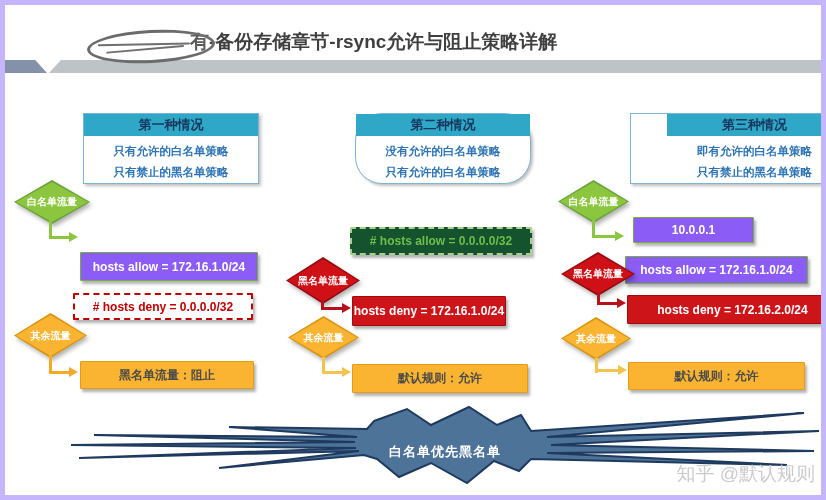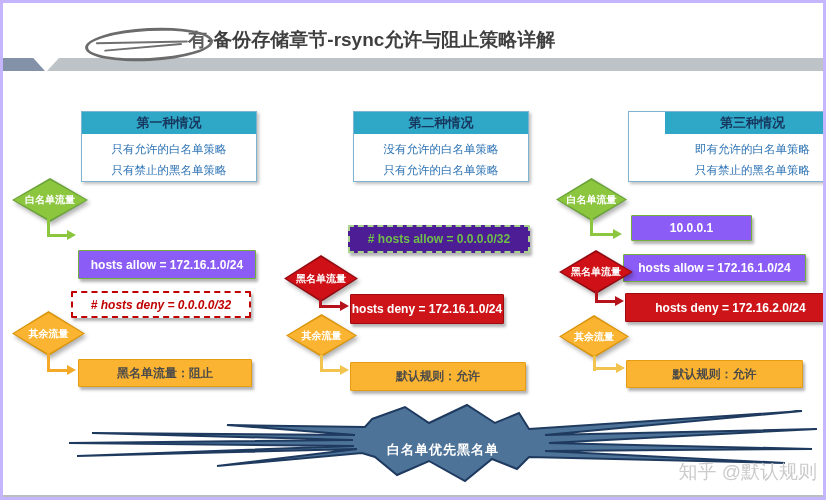--- a/index.html
+++ b/index.html
@@ -1,18 +1,18 @@
 <!DOCTYPE html>
 <html><head>
 <meta charset="utf-8">
 <style>
   html,body{margin:0;padding:0;}
   body{font-family:"Liberation Sans","DejaVu Sans",sans-serif;background:#fff;}
   #slide{position:relative;width:826px;height:500px;background:#fff;overflow:hidden;
-         border:3px solid #c4b5fd;box-sizing:border-box;}
+         border:5px solid #c4b5fd;box-sizing:border-box;}
 
   
   .title{position:absolute;left:88px;top:24px;font-size:19px;font-weight:bold;color:#3F3F3F;white-space:nowrap;}
   .title-hidden{display:inline-block;margin-left:97px;color:#5c5c5c;}
   .scribble{position:absolute;left:82px;top:25px;width:122px;height:27px;border:3px solid #6B6B6B;
             border-radius:50%;transform:rotate(-3deg);z-index:5;}
   .scribble .s1,.scribble .s2{position:absolute;background:#6F6F6F;height:2px;border-radius:2px;}
   .scribble .s1{left:8px;top:10px;width:92px;transform:rotate(2deg);}
   .scribble .s2{left:16px;top:15px;width:78px;transform:rotate(-2deg);}
 
@@ -20,30 +20,30 @@
   .deco-dark{position:absolute;left:0;top:55px;width:42px;height:13px;background:#8392A9;
              clip-path:polygon(0 0,72% 0,100% 100%,0 100%);}
   .deco-light{position:absolute;left:44px;top:55px;width:782px;height:13px;background:#BDC3C6;
               clip-path:polygon(12px 0,100% 0,100% 100%,0 100%);}
   .bottom-bar{position:absolute;left:0;top:492px;width:826px;height:8px;background:#B8BEC2;}
 
   
   .card{position:absolute;background:#fff;border:1px solid #7FB4D0;box-shadow:2px 2px 3px rgba(0,0,0,.25);}
   .card .hdr{height:22px;background:#2FA8C8;color:#17375E;font-weight:bold;font-size:13px;
              display:flex;align-items:center;justify-content:center;}
-  .card .desc{color:#2E74B5;font-weight:normal;font-size:11.5px;text-align:center;padding-top:5px;line-height:21px;}
+  .card .desc{color:#2E74B5;font-weight:bold;font-size:11.5px;text-align:center;padding-top:5px;line-height:21px;}
 
   
   .box{position:absolute;display:flex;align-items:center;justify-content:center;font-weight:bold;
        box-shadow:2px 3px 3px rgba(0,0,0,.3);font-size:12px;box-sizing:border-box;border-radius:1px;}
   .g-box{background:#8b5cf6;border:1px solid #74AE3B;color:#fff;margin-top:28px;}
   .r-box{background:#CD1519;border:1px solid #A00A0F;color:#fff;}
   .y-box{background:#FBB431;border:1px solid #E49C13;color:#4A4A4A;}
   .dash-red{background:#fff;border:2px dashed #C00000;color:#C00000;}
-  .dash-green{background:#4c1d95;border:2px dashed #A9D18E;color:#6FBE49;}
+  .dash-green{background:#14532d;border:2px dashed #A9D18E;color:#6FBE49;}
 
   
   .diamond{position:absolute;filter:drop-shadow(2px 3px 2px rgba(0,0,0,.3));text-align:center;}
   .diamond .d-outer{position:absolute;inset:0;clip-path:polygon(50% 0,100% 50%,50% 100%,0 50%);}
   .diamond .d-inner{position:absolute;inset:2px;clip-path:polygon(50% 0,100% 50%,50% 100%,0 50%);}
   .diamond .d-label{position:absolute;inset:0;display:flex;align-items:center;justify-content:center;
                     color:#fff;font-weight:bold;font-size:10px;white-space:nowrap;}
   .dm-green .d-outer{background:#69A238;} .dm-green .d-inner{background:#8CC63F;}
   .dm-red   .d-outer{background:#8F0A10;} .dm-red   .d-inner{background:#CF1016;}
   .dm-yel   .d-outer{background:#D9940B;} .dm-yel   .d-inner{background:#FBB431;}
@@ -90,33 +90,33 @@
   <div class="diamond dm-green" style="left:9px;top:175px;width:76px;height:44px;">
     <div class="d-outer"></div>
     <div class="d-inner"></div>
     <div class="d-label">白名单流量</div>
   </div>
   <div class="v-line c-green" style="left:44px;top:214px;height:20px;"></div>
   <div class="h-line c-green" style="left:44px;top:231px;width:20px;"></div>
   <div class="a-head hc-green" style="left:64px;top:227px;"></div>
   <div class="box g-box" style="left:75px;top:219px;width:178px;height:29px;">hosts allow = 172.16.1.0/24</div>
 
-  <div class="box dash-red" style="left:68px;top:288px;width:180px;height:27px;font-style:italic;"># hosts deny = 0.0.0.0/32</div>
+  <div class="box dash-red" style="left:68px;top:288px;width:180px;height:27px;"># hosts deny = 0.0.0.0/32</div>
 
   <div class="diamond dm-yel" style="left:9px;top:308px;width:73px;height:45px;">
     <div class="d-outer"></div>
     <div class="d-inner"></div>
     <div class="d-label">其余流量</div>
   </div>
   <div class="v-line c-orange" style="left:44px;top:350px;height:19px;"></div>
   <div class="h-line c-orange" style="left:44px;top:366px;width:20px;"></div>
   <div class="a-head hc-orange" style="left:64px;top:362px;"></div>
   <div class="box y-box" style="left:75px;top:356px;width:174px;height:28px;">黑名单流量：阻止</div>
 
-  <div class="card" style="left:350px;top:108px;width:174px;">
+  <div class="card" style="left:350px;top:108px;width:174px;border-radius:27px;">
     <div class="hdr">第二种情况</div>
     <div class="desc">
       <div>没有允许的白名单策略</div>
       <div>只有允许的白名单策略</div>
     </div>
   </div>
 
   <div class="box dash-green" style="left:345px;top:222px;width:182px;height:28px;"># hosts allow = 0.0.0.0/32</div>
 
   <div class="diamond dm-red" style="left:281px;top:252px;width:74px;height:47px;">

